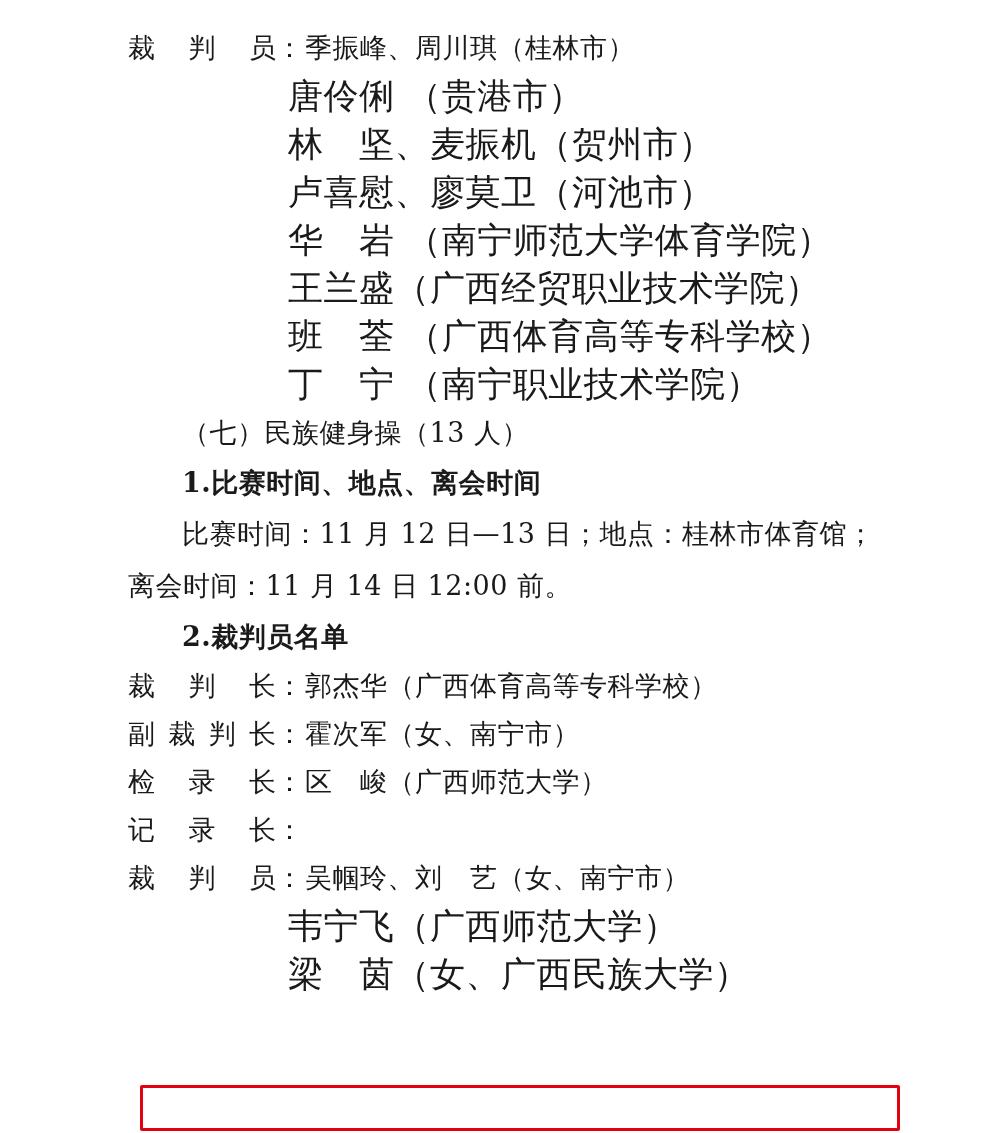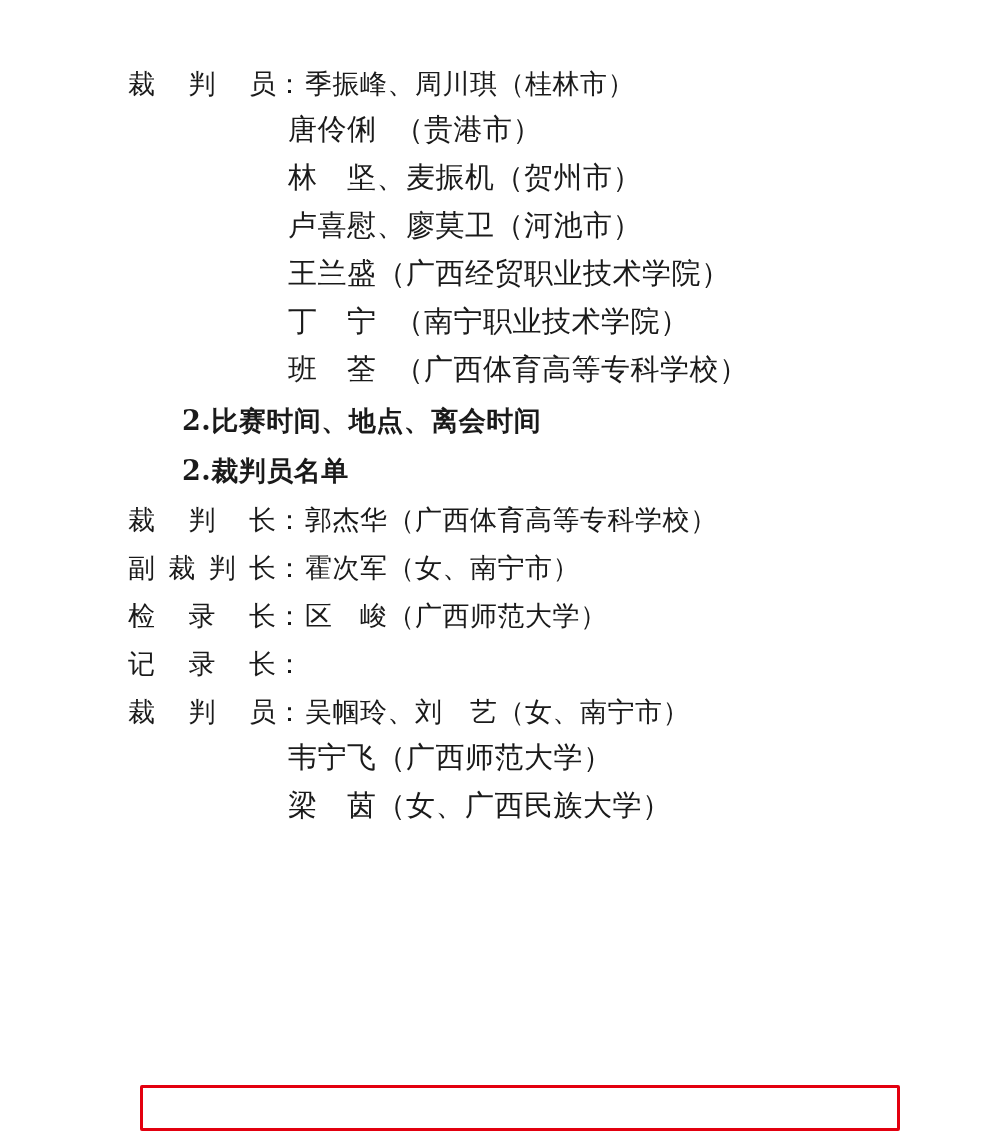--- a/index.html
+++ b/index.html
@@ -16,21 +16,21 @@
     overflow: hidden;
   }
   .page {
     position: relative;
     width: 1000px;
     height: 1133px;
     padding: 0;
     box-sizing: border-box;
   }
   .doc-body {
-    padding: 60px 92px 0 128px;
+    padding: 24px 92px 0 128px;
     box-sizing: border-box;
   }
   .role-line {
     display: flex;
     align-items: baseline;
     font-size: 27px;
     line-height: 48px;
   }
   .role-label {
     display: inline-block;
@@ -44,26 +44,25 @@
   .role-sep {
     flex: 0 0 auto;
     padding-right: 2px;
   }
   .role-value {
     flex: 1 1 auto;
     white-space: pre;
     letter-spacing: 0.5px;
   }
   .cont-line {
-    font-size: 29px;
+    font-size: 35px;
     line-height: 48px;
     padding-left: 160px;
     white-space: pre;
     letter-spacing: 0.5px;
-    font-family: Liberation Mono, monospace;
   }
   .section-head {
     font-size: 27px;
     line-height: 50px;
     font-weight: bold;
     letter-spacing: 0.5px;
     white-space: pre;
     padding-left: 54px;
   }
   .para {
@@ -104,27 +103,30 @@
 
     <div class="role-line">
       <span class="role-label">裁判员</span>
       <span class="role-sep">：</span>
       <span class="role-value">季振峰、周川琪（桂林市）</span>
     </div>
 
     <div class="cont-line">唐伶俐 （贵港市）</div>
     <div class="cont-line">林　坚、麦振机（贺州市）</div>
     <div class="cont-line">卢喜慰、廖莫卫（河池市）</div>
+    <div class="cont-line">华　岩 （南宁师范大学体育学院）</div>
     <div class="cont-line">王兰盛（广西经贸职业技术学院）</div>
+    <div class="cont-line">班　荃 （广西体育高等专科学校）</div>
     <div class="cont-line">丁　宁 （南宁职业技术学院）</div>
-    <div class="cont-line">班　荃 （广西体育高等专科学校）</div>
 
+    <div class="indent-item">（七）民族健身操（13 人）</div>
 
-    <div class="section-head">2.比赛时间、地点、离会时间</div>
+    <div class="section-head">1.比赛时间、地点、离会时间</div>
 
+    <div class="para">比赛时间：11 月 12 日—13 日；地点：桂林市体育馆；离会时间：11 月 14 日 12:00 前。</div>
 
     <div class="section-head">2.裁判员名单</div>
 
     <div class="role-line">
       <span class="role-label">裁判长</span>
       <span class="role-sep">：</span>
       <span class="role-value">郭杰华（广西体育高等专科学校）</span>
     </div>
     <div class="role-line">
       <span class="role-label">副裁判长</span>

